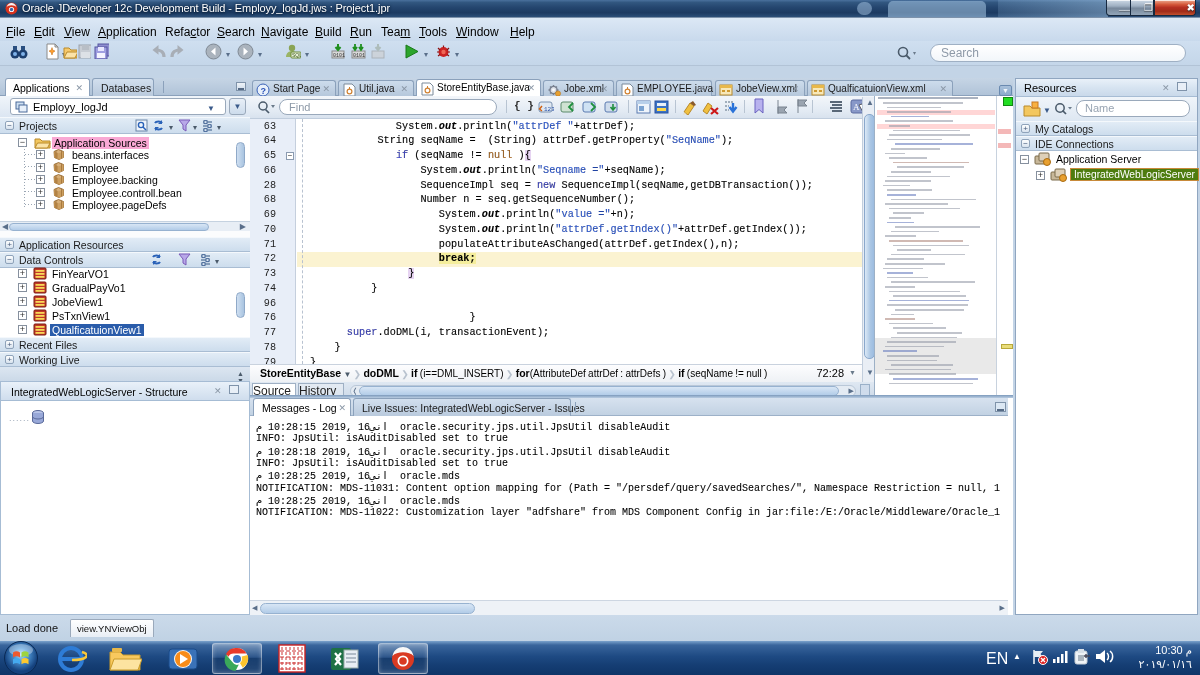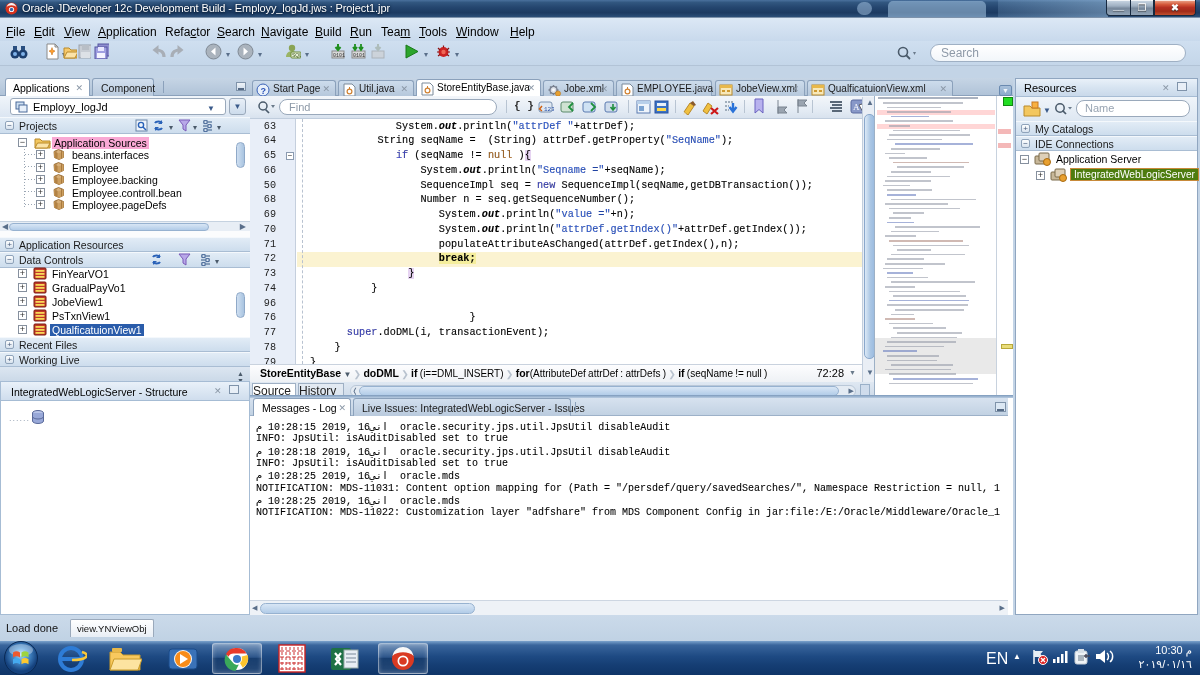--- a/index.html
+++ b/index.html
@@ -9,21 +9,21 @@
 #title{left:0;top:0;width:1200px;height:17px;background:linear-gradient(180deg,#4a719d 0%,#31567f 15%,#24456e 45%,#1c3a61 75%,#2c4f78 100%);}
 #title .ghost1{left:857px;top:2px;width:15px;height:13px;border-radius:8px;background:rgba(170,200,230,.5)}
 #title .ghost2{left:888px;top:1px;width:98px;height:16px;border-radius:5px 5px 0 0;background:rgba(165,198,228,.55)}
 #title .ghost3{left:998px;top:0;width:110px;height:17px;background:linear-gradient(90deg,rgba(150,188,222,.2),rgba(170,205,235,.45))}
 #ttext{left:22px;top:2px;font-size:11px;letter-spacing:-0.1px;color:#fff;text-shadow:0 1px 2px #0b2039,0 0 3px #0b2039;white-space:nowrap}
 .wbtns{right:3px;top:0;height:16px}
 .wbtn{position:absolute;top:0;height:16px;border:1px solid #17293f;border-top:none;background:linear-gradient(180deg,#cdd9e6 0%,#9fb0c2 40%,#77889b 55%,#93a5b8 100%);box-shadow:inset 0 1px 0 rgba(255,255,255,.75)}
 .wbtn.min{right:66px;width:25px;border-radius:0 0 0 4px}
 .wbtn.max{right:43px;width:24px}
 .wbtn.cls{right:1px;width:42px;border-radius:0 0 4px 0;background:linear-gradient(180deg,#edab91 0%,#d4573a 30%,#b53022 50%,#a12b18 75%,#c14f2e 100%)}
-.wbtn .glyph{position:absolute;left:0;right:0;top:0;bottom:0;color:#fff;text-align:center;font-size:10px;line-height:15px;text-shadow:0 1px 1px #333}
+.wbtn .glyph{position:absolute;left:0;right:0;top:0;bottom:0;color:#fff;text-align:right;font-size:10px;line-height:15px;text-shadow:0 1px 1px #333}
 .wbtn.min .glyph{font-weight:bold;line-height:11px}
 
 #menubar{left:0;top:17px;width:1200px;height:24px;background:linear-gradient(180deg,#dce8f5,#c8d9ec);border-top:1px solid #7d92ab;font-size:12px;color:#000}
 #menubar span.m{position:absolute;top:7px}
 #menubar u{text-decoration:underline}
 
 #toolbar{left:0;top:41px;width:1200px;height:25px;background:linear-gradient(180deg,#cfdff0,#c4d6e9);border-bottom:1px solid #b2c3d6}
 #searchbox{left:930px;top:3px;width:256px;height:18px;background:linear-gradient(180deg,#fff,#f2f6fa);border:1px solid #9fb0c4;border-radius:9px;color:#8e9aa8;font-size:12px;line-height:16px;padding-left:10px}
 .phead{background:linear-gradient(180deg,#e9f1f9 0%,#d7e4f1 50%,#c9d9ea 100%);border-bottom:1px solid #a6bcd4}
 .acc{background:linear-gradient(180deg,#e2ecf6,#cddded);border-top:1px solid #f4f8fc;border-bottom:1px solid #a9bdd3;font-size:10.5px;color:#1a1a1a}
@@ -206,21 +206,21 @@
     </svg>
 <div id="searchbox" class="abs">Search</div>
 </div>
 <div id="lpanel" class="abs">
 <div class="abs" style="left:0;top:0;width:250px;height:18px;background:linear-gradient(180deg,#c6d5e5,#b0c3d8);border-bottom:1px solid #8ba1bb"></div>
 <div class="dtab on" style="left:5px;width:85px;top:0;height:19px;">
       <span style="position:absolute;left:7px;top:3px">Applications</span>
       <span class="xx" style="position:absolute;right:6px;top:4px">✕</span>
     </div>
 <div class="dtab" style="left:92px;width:62px">
-      <span style="position:absolute;left:8px;top:3px">Component</span>
+      <span style="position:absolute;left:8px;top:3px">Databases</span>
     </div>
 <div class="abs" style="left:163px;top:3px;width:1px;height:12px;background:#8ba1bb"></div>
 <div class="abs" style="left:236px;top:4px;width:10px;height:9px;border:1px solid #7f93aa;background:linear-gradient(180deg,#eef3f8,#cfdcea)">
       <div style="margin:5px 1px 0 1px;height:2px;background:#556a85"></div>
     </div>
 <div class="abs" style="left:0;top:18px;width:250px;height:21px;background:linear-gradient(180deg,#f0f5fa,#dce6f2)"></div>
 <div class="abs" style="left:10px;top:20px;width:216px;height:17px;background:#fff;border:1px solid #9aa9bb;border-radius:3px"></div>
 <svg class="abs" style="left:15px;top:23px" width="14" height="12">
       <rect x="1" y="1" width="8" height="7" fill="#cfe0f2" stroke="#4a6a9a"></rect>
       <rect x="4" y="4" width="8" height="7" fill="#e8f0fa" stroke="#4a6a9a"></rect>
@@ -548,21 +548,21 @@
 <div id="gutter" class="abs"></div>
 <div id="lineband" class="abs" style="top:173.75px"></div>
 <div class="lnum" style="top:42.50px">63</div>
 <div class="cl" style="top:42.50px"><span>              System.</span><span style="font-weight:bold;font-style:italic">out</span><span>.println(</span><span class="str">"attrDef "</span><span>+attrDef);</span></div>
 <div class="lnum" style="top:57.25px">64</div>
 <div class="cl" style="top:57.25px"><span>           String seqName =  (String) attrDef.getProperty(</span><span class="str">"SeqName"</span><span>);</span></div>
 <div class="lnum" style="top:72.00px">65</div>
 <div class="cl" style="top:72.00px"><span>              </span><span class="kw">if</span><span> (seqName != </span><span class="nul">null</span><span> )</span><span class="brc">{</span></div>
 <div class="lnum" style="top:86.75px">66</div>
 <div class="cl" style="top:86.75px"><span>                  System.</span><span style="font-weight:bold;font-style:italic">out</span><span>.println(</span><span class="str">"Seqname ="</span><span>+seqName);</span></div>
-<div class="lnum" style="top:101.50px">50</div>
+<div class="lnum" style="top:101.50px">28</div>
 <div class="cl" style="top:101.50px"><span>                  SequenceImpl seq = </span><span class="kw">new</span><span> SequenceImpl(seqName,getDBTransaction());</span></div>
 <div class="lnum" style="top:116.25px">68</div>
 <div class="cl" style="top:116.25px"><span>                  Number n = seq.getSequenceNumber();</span></div>
 <div class="lnum" style="top:131.00px">69</div>
 <div class="cl" style="top:131.00px"><span>                     System.</span><span style="font-weight:bold;font-style:italic">out</span><span>.println(</span><span class="str">"value ="</span><span>+n);</span></div>
 <div class="lnum" style="top:145.75px">70</div>
 <div class="cl" style="top:145.75px"><span>                     System.</span><span style="font-weight:bold;font-style:italic">out</span><span>.println(</span><span class="str">"attrDef.getIndex()"</span><span>+attrDef.getIndex());</span></div>
 <div class="lnum" style="top:160.50px">71</div>
 <div class="cl" style="top:160.50px"><span>                     populateAttributeAsChanged(attrDef.getIndex(),n);</span></div>
 <div class="lnum" style="top:175.25px">72</div>

